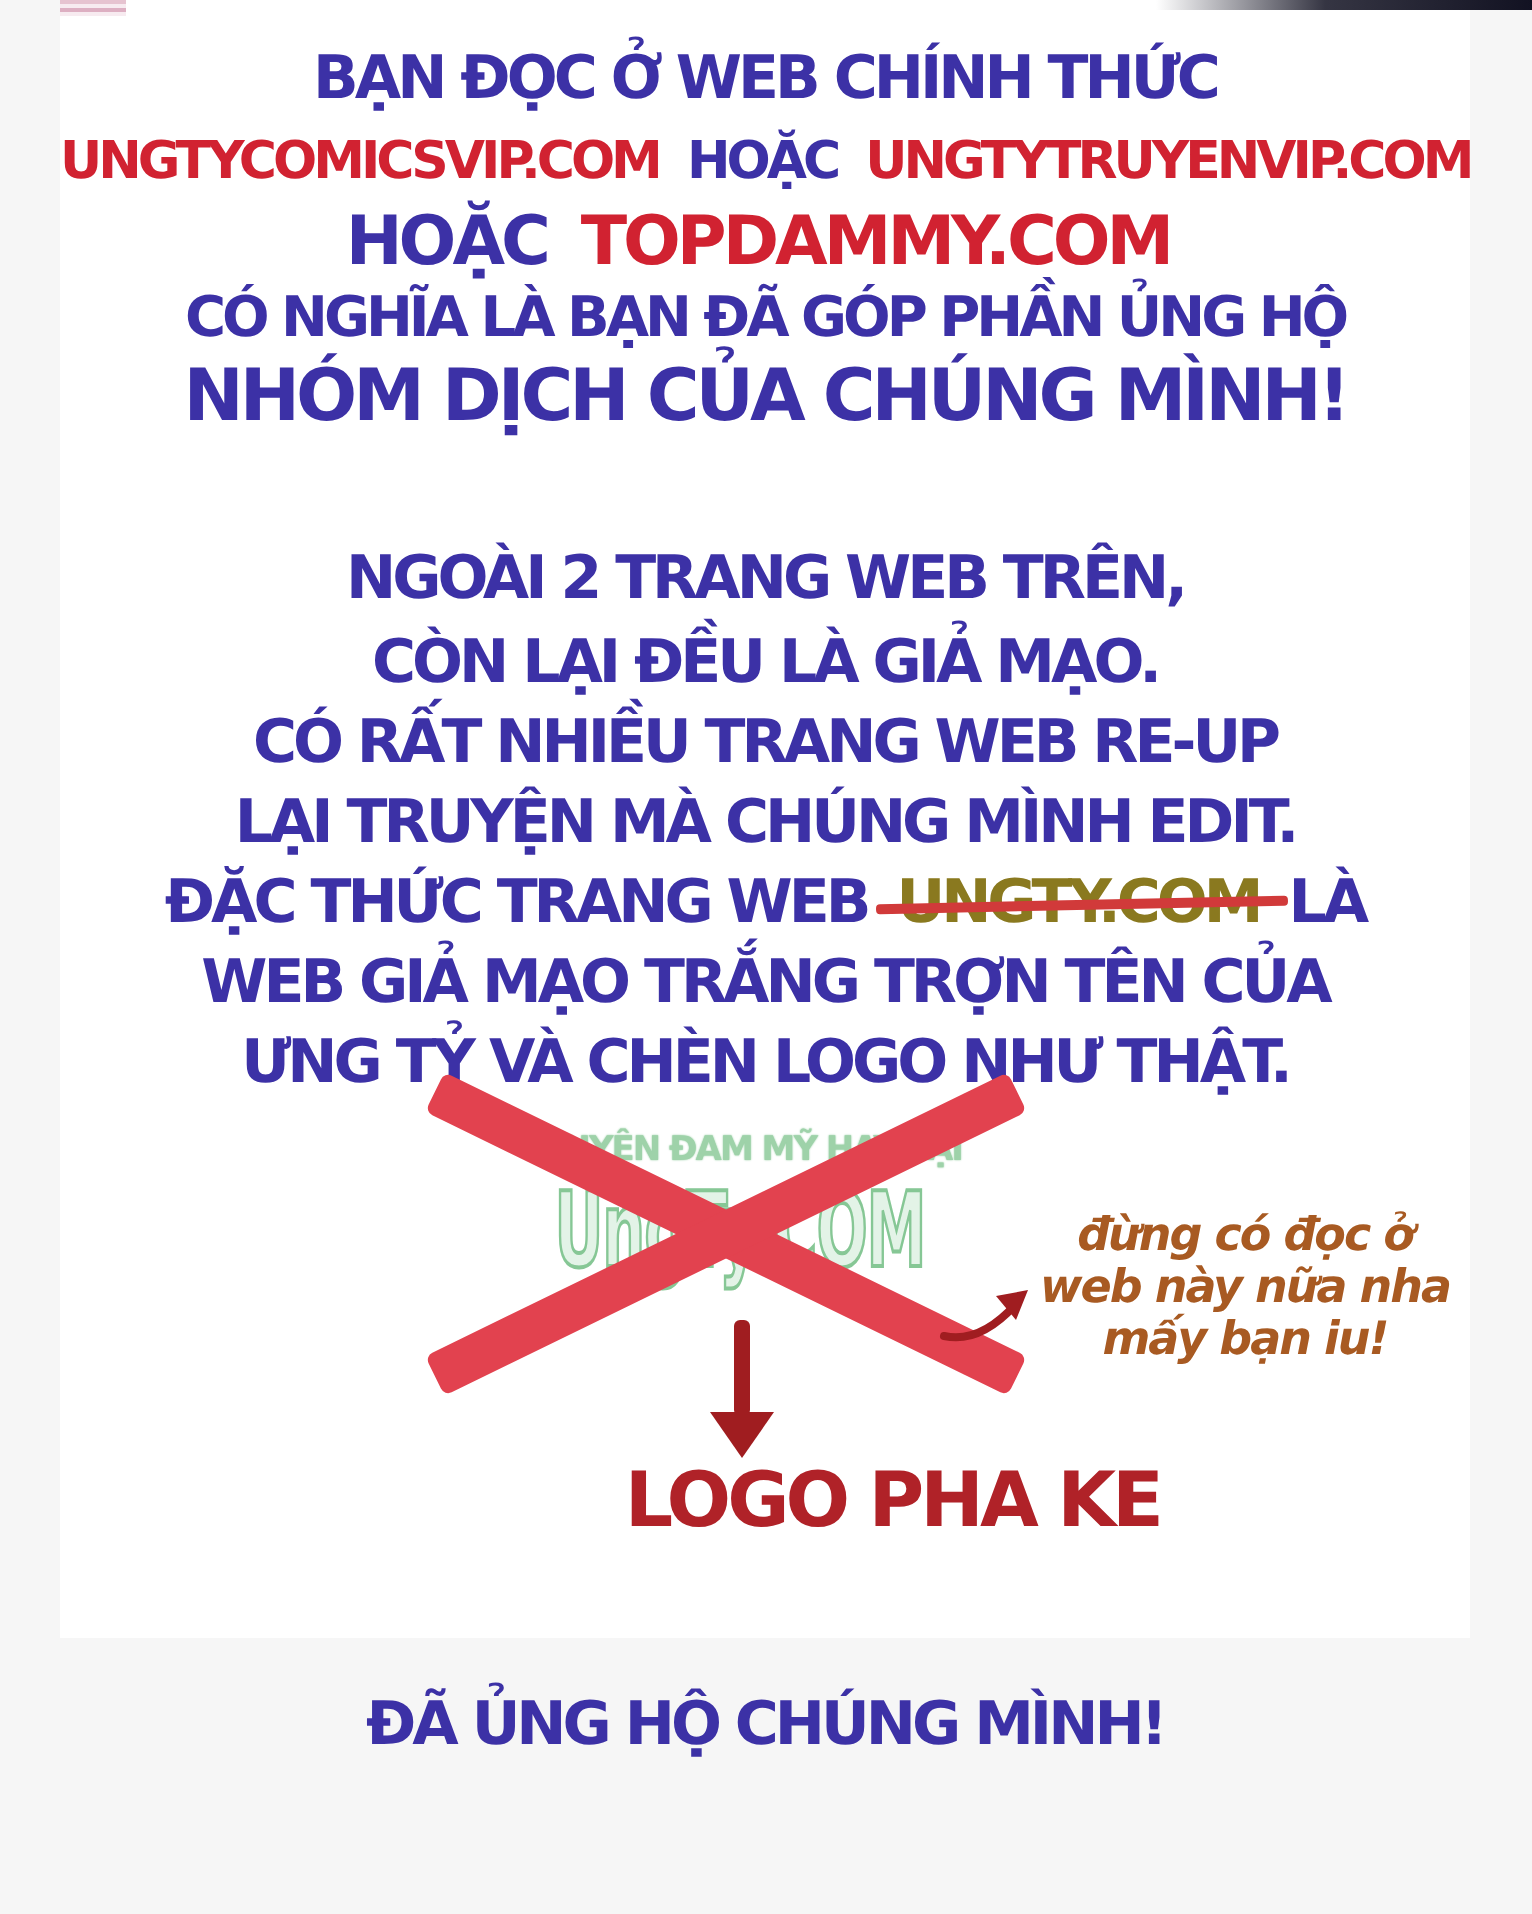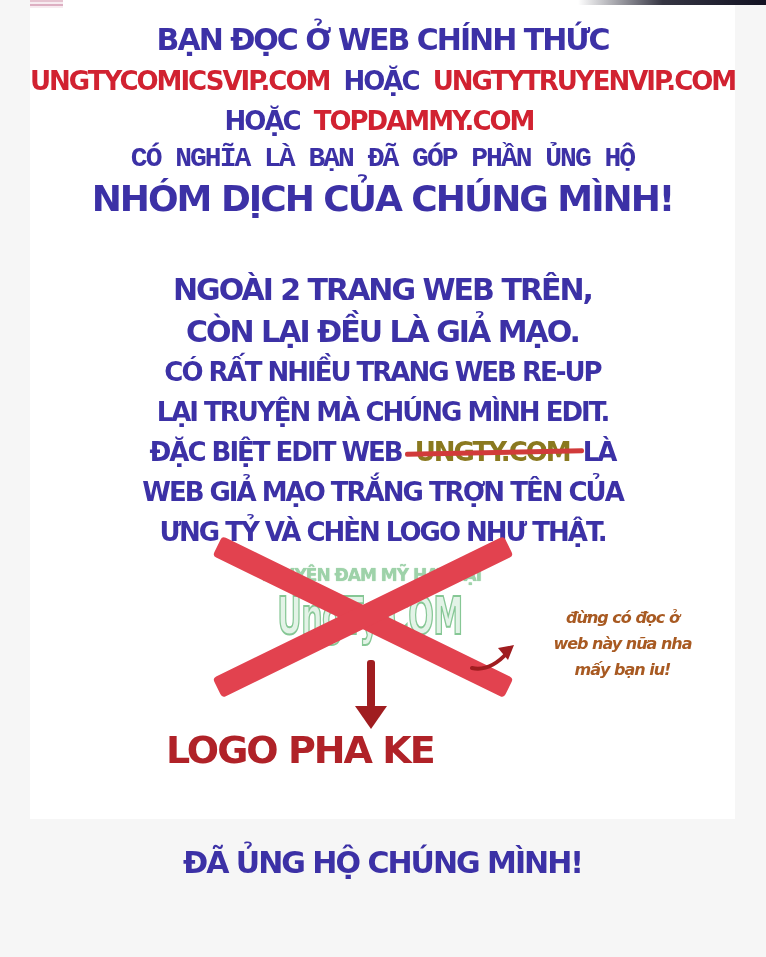--- a/index.html
+++ b/index.html
@@ -26,27 +26,27 @@
     text-align:center;font-weight:700;letter-spacing:-2px;
     color:var(--blue);white-space:nowrap;
   }
   .blue{color:var(--blue);text-align:right;}
   .red{color:var(--red);}
   .gap{margin:0 7px;}
   .block{position:absolute;left:0;width:100%;}
   .b-notice{top:20px;}
   .b-notice .l1{font-size:30px;line-height:40px;}
   .b-notice .l2{font-size:26px;line-height:42px;}
-  .b-notice .l3{font-size:26px;line-height:38px;}
-  .b-notice .l4{font-size:28px;line-height:38px;font-family:Liberation Mono, monospace;}
+  .b-notice .l3{font-size:34px;line-height:38px;}
+  .b-notice .l4{font-size:28px;line-height:38px;}
   .b-notice .l5{font-size:36px;line-height:42px;}
   .b-warning{top:242px;margin-top:27px;}
   .b-warning .line{font-size:30px;line-height:42px;}
   .b-reup{top:352px;}
-  .b-reup .line{font-size:26px;line-height:40px;}
+  .b-reup .line{font-size:30px;line-height:40px;}
   .fake-url{
     color:var(--olive);position:relative;display:inline-block;margin:0 6px;
   }
   .fake-url:after{
     content:"";position:absolute;left:-10px;right:-14px;top:46%;height:5px;
     background:var(--strike);transform:rotate(-1.2deg);border-radius:2px;
   }
   
   .logo-zone{position:absolute;left:0;top:548px;width:100%;height:240px;}
   .logo-tagline{
@@ -68,27 +68,27 @@
   .bar-a{transform:rotate(26deg);}
   .bar-b{transform:rotate(-26deg);}
   .hint-arrow{position:absolute;left:438px;top:92px;}
   .down-arrow{position:absolute;left:337px;top:112px;width:8px;height:48px;background:var(--dark-red);border-radius:3px;}
   .down-arrow-head{
     position:absolute;left:325px;top:158px;width:0;height:0;
     border-left:16px solid transparent;border-right:16px solid transparent;
     border-top:23px solid var(--dark-red);
   }
   .logo-caption{
-    position:absolute;left:136px;top:180px;width:400px;text-align:left;
+    position:absolute;left:150px;top:180px;width:400px;text-align:right;
     font-size:38px;font-weight:700;letter-spacing:-2px;white-space:nowrap;
     color:var(--caption-red);
   }
   .note{
     position:absolute;left:490px;top:605px;width:205px;text-align:center;
-    font-size:16px;line-height:26px;font-weight:700;font-style:italic;
+    font-size:23px;line-height:26px;font-weight:700;font-style:italic;
     letter-spacing:-1px;color:var(--brown);white-space:nowrap;
   }
   .b-thanks{top:842px;}
   .b-thanks .line{font-size:30px;line-height:42px;}
 </style>
 </head>
 <body>
 
 <div class="page">
 
@@ -112,21 +112,21 @@
 
   <div class="block b-warning">
     <div class="line">NGOÀI 2 TRANG WEB TRÊN,</div>
     <div class="line">CÒN LẠI ĐỀU LÀ GIẢ MẠO.</div>
   </div>
 
   <div class="block b-reup">
     <div class="line">CÓ RẤT NHIỀU TRANG WEB RE-UP</div>
     <div class="line">LẠI TRUYỆN MÀ CHÚNG MÌNH EDIT.</div>
     <div class="line">
-      <span class="blue">ĐẶC BIỆT EDIT WEB</span>
+      <span class="blue">ĐẶC THỨC TRANG WEB</span>
       <span class="fake-url">UNGTY.COM</span>
       <span class="blue">LÀ</span>
     </div>
     <div class="line">WEB GIẢ MẠO TRẮNG TRỢN TÊN CỦA</div>
     <div class="line">ƯNG TỶ VÀ CHÈN LOGO NHƯ THẬT.</div>
   </div>
 
   <div class="logo-zone">
     <div class="logo-tagline">TRUYỆN ĐAM MỸ HAY TẠI</div>
     <div class="logo-brand">UngTy.COM</div>

